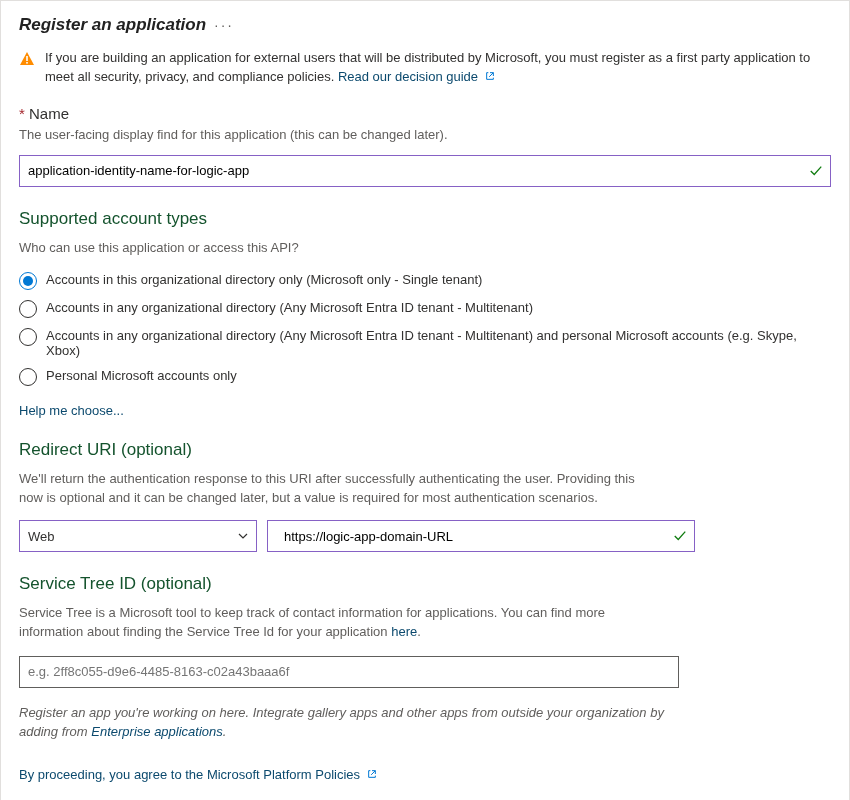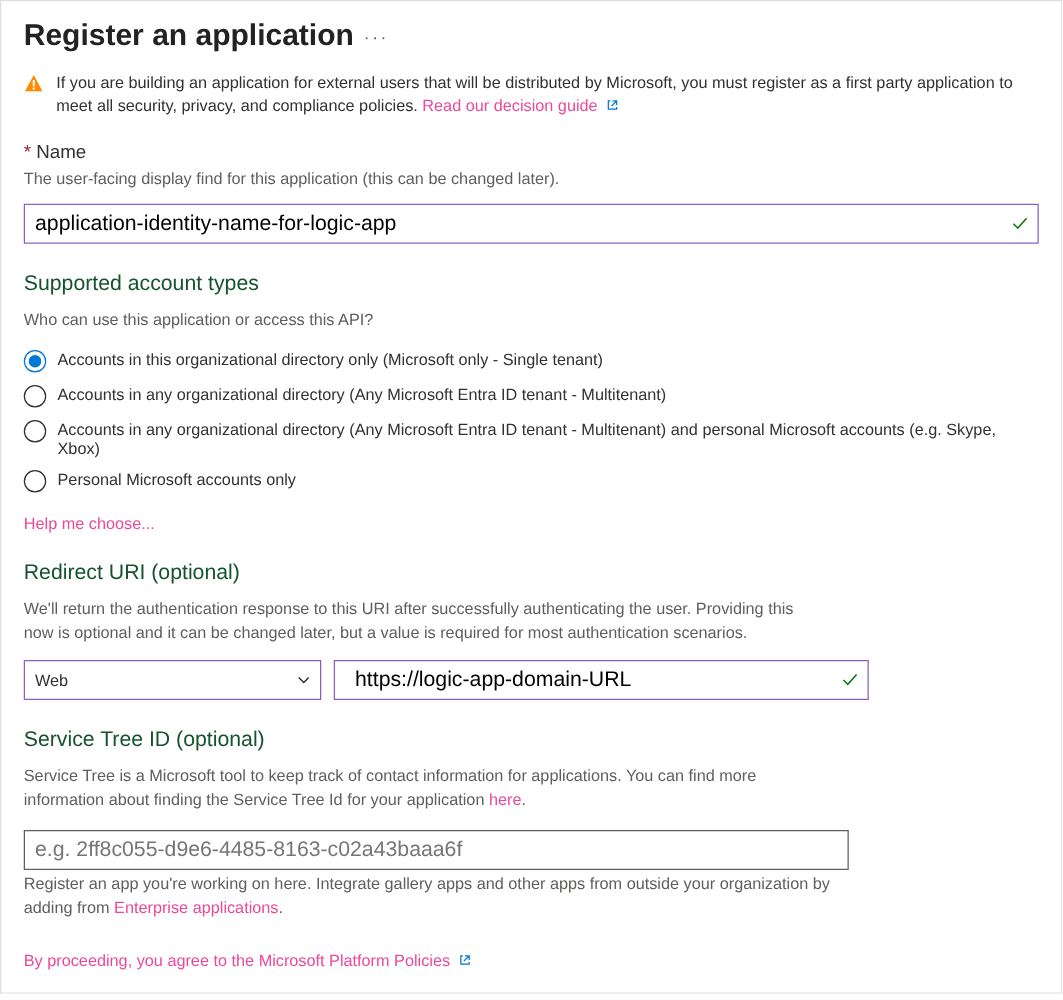--- a/index.html
+++ b/index.html
@@ -8,35 +8,35 @@
       font-size: 13px;
       color: #323130;
       background: #fff;
       width: 850px;
     }
     .page {
       border: 1px solid #e1dfdd;
       padding: 14px 18px 18px 18px;
     }
     .header-row { display: flex; align-items: center; gap: 8px; margin-bottom: 14px; }
-    h1 { font-size: 24px; font-weight: 600; color: #222; }
+    h1 { font-size: 17px; font-weight: 600; color: #222; font-style: italic; }
     .more-dots { font-size: 14px; color: #605e5c; letter-spacing: 2px; cursor: pointer; }
     .warning { display: flex; gap: 10px; margin-bottom: 18px; line-height: 1.45; }
     .warn-icon { flex-shrink: 0; width: 16px; height: 16px; margin-top: 2px; }
-    .link { color: #ec4899; text-decoration: none; cursor: pointer; }
+    .link { color: #0c4a6e; text-decoration: none; cursor: pointer; }
     .ext-icon { display: inline-block; width: 10px; height: 10px; margin-left: 3px; vertical-align: baseline; }
     .required { color: #a4262c; }
     .section-label { font-size: 15px; color: #323130; margin-bottom: 4px; }
     .help-text { color: #605e5c; font-size: 13px; line-height: 1.45; }
     .field-wrap { position: relative; margin-top: 10px; }
     .text-input {
       width: 100%; height: 32px;
       border: 1px solid #8661c5;
       padding: 0 30px 0 8px;
-      font-family: inherit; font-size: 17px;
+      font-family: inherit; font-size: 13px;
       outline: none;
     }
     .text-input.plain { border-color: #605e5c; padding-right: 8px; }
     .check-mark { position: absolute; right: 8px; top: 50%; transform: translateY(-50%); width: 14px; height: 14px; }
     h2.sub { font-size: 17px; font-weight: 400; color: #14532d; margin-top: 22px; margin-bottom: 10px; }
     .radio-group { margin-top: 10px; }
     .radio-row { display: flex; align-items: flex-start; gap: 9px; padding: 5px 0; cursor: pointer; }
     .radio {
       width: 18px; height: 18px; border-radius: 50%;
       border: 1px solid #323130; flex-shrink: 0;
@@ -57,21 +57,21 @@
       cursor: pointer; background: #fff;
     }
     .chevron {
       position: absolute; right: 8px; top: 50%; transform: translateY(-50%);
       width: 12px; height: 12px;
     }
     .url-wrap { position: relative; flex: 0 0 428px; }
     .url-wrap .text-input { width: 100%; padding-left: 16px; }
     .service-block { margin-top: 22px; }
     .service-input-wrap { margin-top: 14px; width: 660px; }
-    .footer-note { margin-top: 2px; color: #605e5c; line-height: 1.45; }
+    .footer-note { margin-top: 16px; color: #605e5c; line-height: 1.45; font-style: italic; }
     .proceed-row { margin-top: 26px; }
   </style>
 </head>
 <body>
 
 <div class="page">
 
   <div class="header-row">
     <h1>Register an application</h1>
     <span class="more-dots">···</span>

